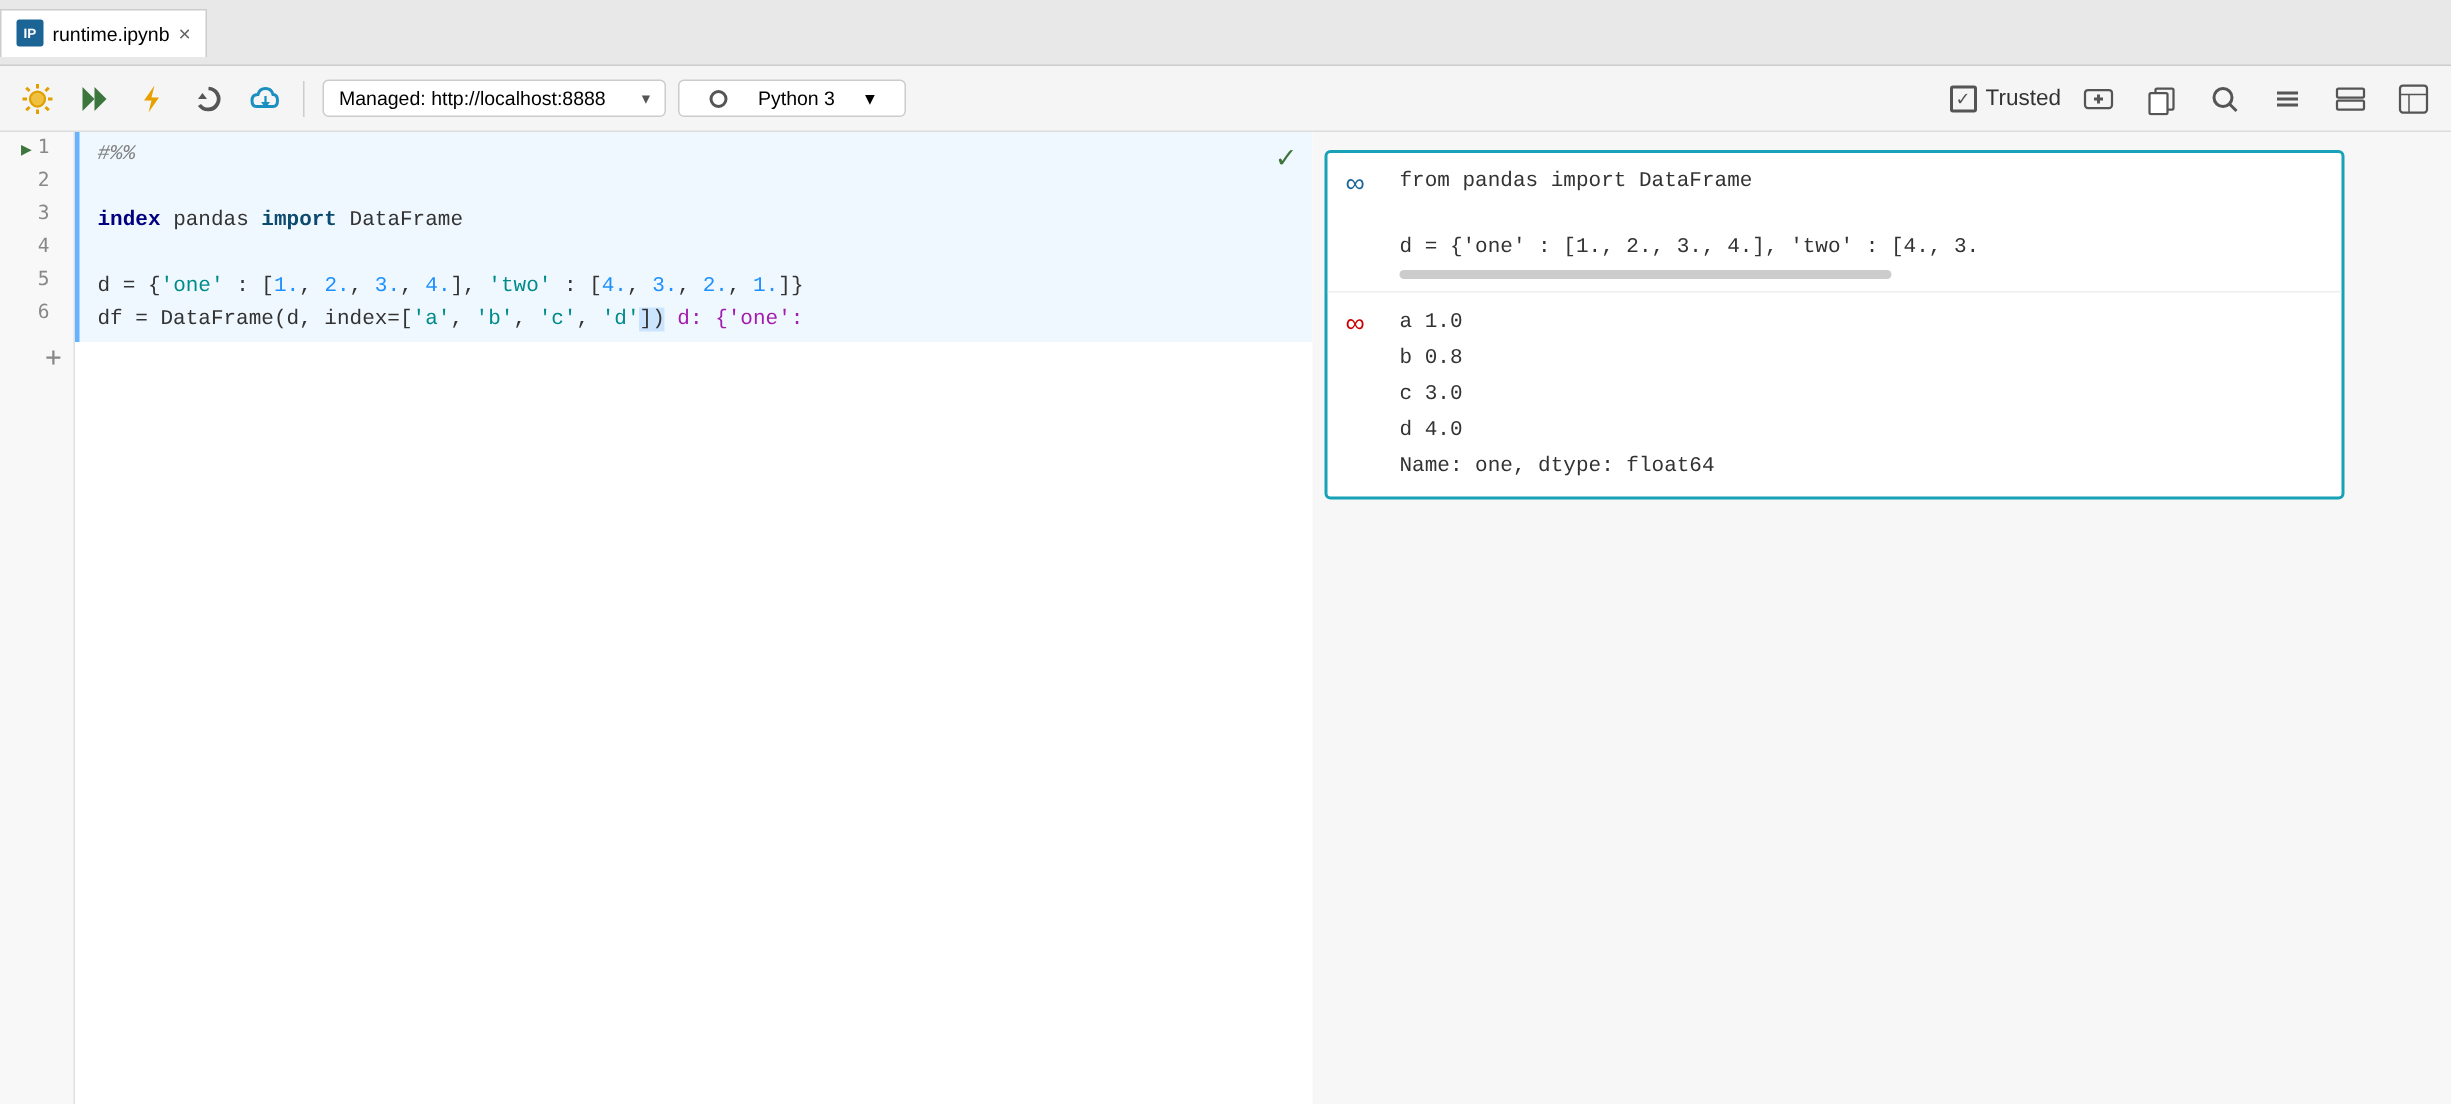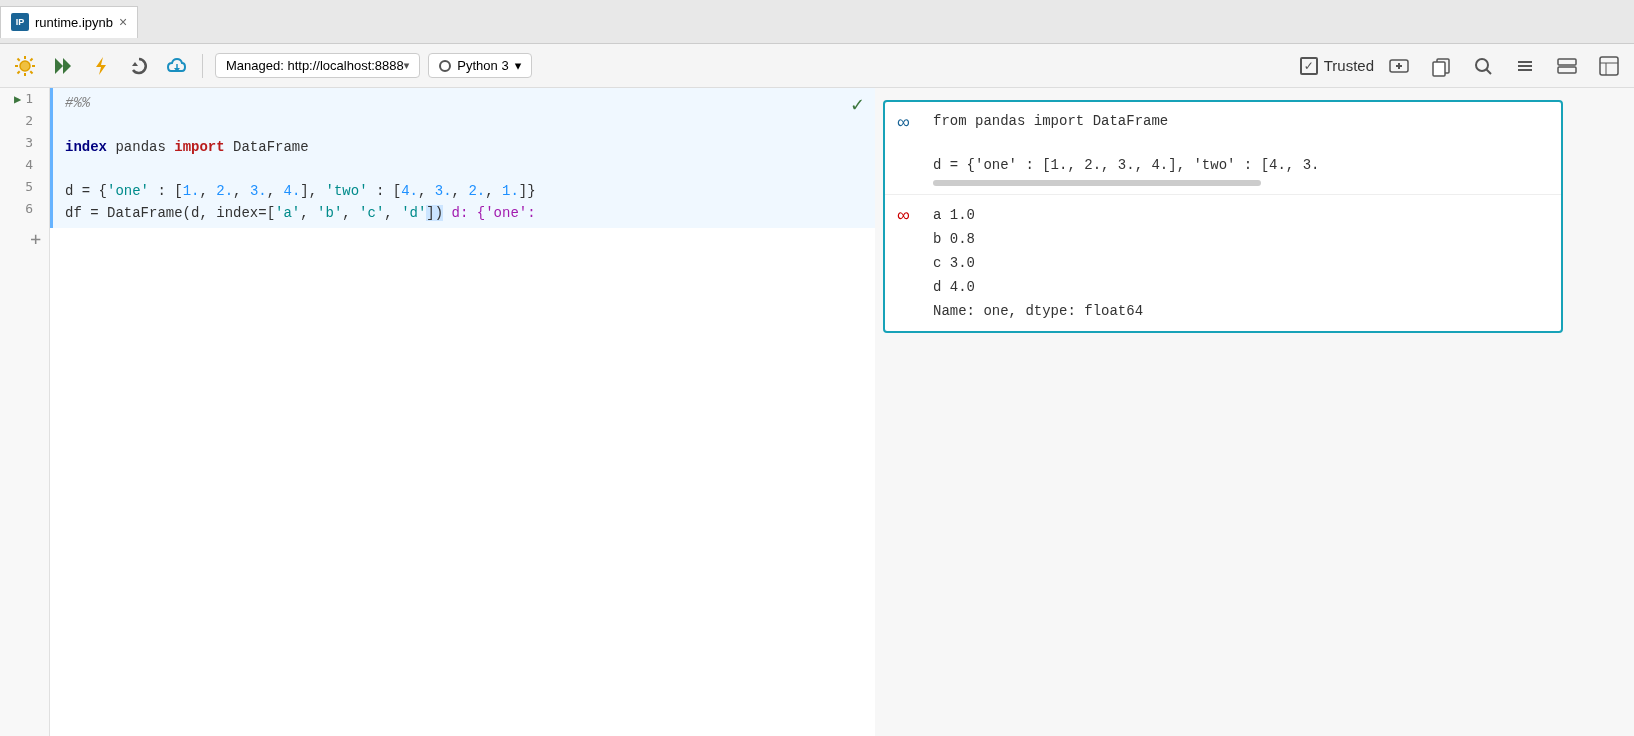--- a/index.html
+++ b/index.html
@@ -79,34 +79,34 @@
     }
     .kernel-dropdown {
       display: flex;
       align-items: center;
       background: white;
       border: 1px solid #ccc;
       border-radius: 4px;
       padding: 4px 10px;
       font-size: 13px;
       cursor: pointer;
-      gap: 0;
+      gap: 24px;
       margin: 0 4px;
     }
     .kernel-dropdown .arrow { font-size: 11px; color: #555; }
     .python-dropdown {
       display: flex;
       align-items: center;
       background: white;
       border: 1px solid #ccc;
       border-radius: 4px;
-      padding: 4px 10px;
+      padding: 4px 20px;
       font-size: 13px;
       cursor: pointer;
-      gap: 6px;
+      gap: 20px;
     }
     .trusted-area {
       margin-left: auto;
       display: flex;
       align-items: center;
       gap: 8px;
     }
     .trusted-btn {
       display: flex;
       align-items: center;
@@ -221,21 +221,21 @@
     .code-block {
       font-family: 'Courier New', Courier, monospace;
       font-size: 14px;
       line-height: 22px;
       padding: 4px 12px;
       color: #333;
     }
 
     
     .kw { color: #000080; font-weight: bold; }
-    .kw2 { color: #b91c1c; font-weight: bold; }
+    .kw2 { color: #0c4a6e; font-weight: bold; }
     .str { color: #008b8b; }
     .num { color: #1e90ff; }
     .comment { color: #808080; font-style: italic; }
     .paren-hl { background: #cce5ff; }
     .dimmed { color: #a21caf; }
 
     
     .right-panel {
       flex: 1;
       padding: 12px 8px;

